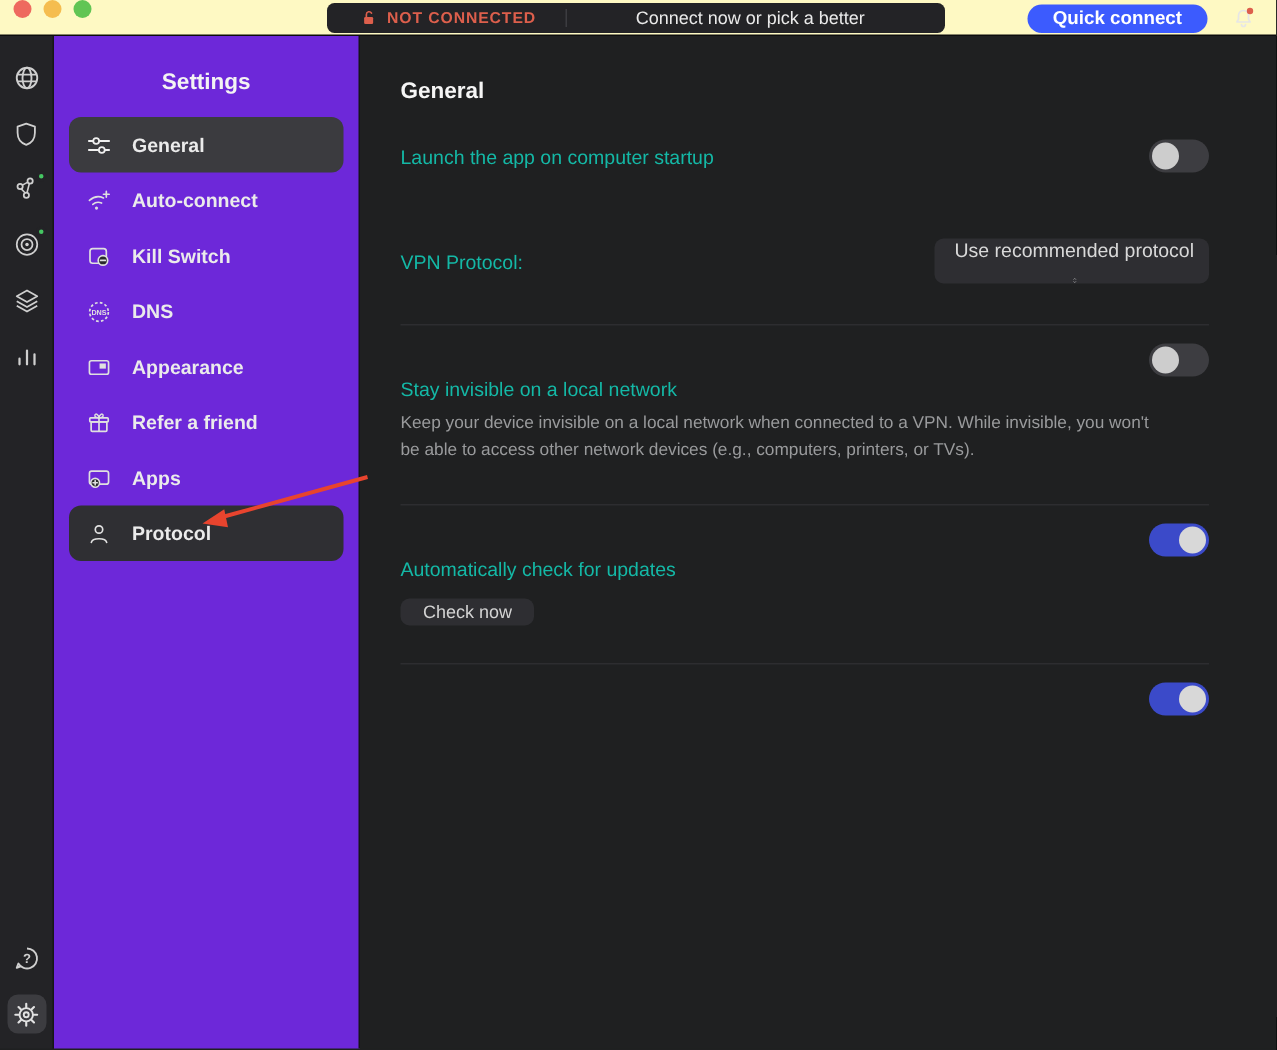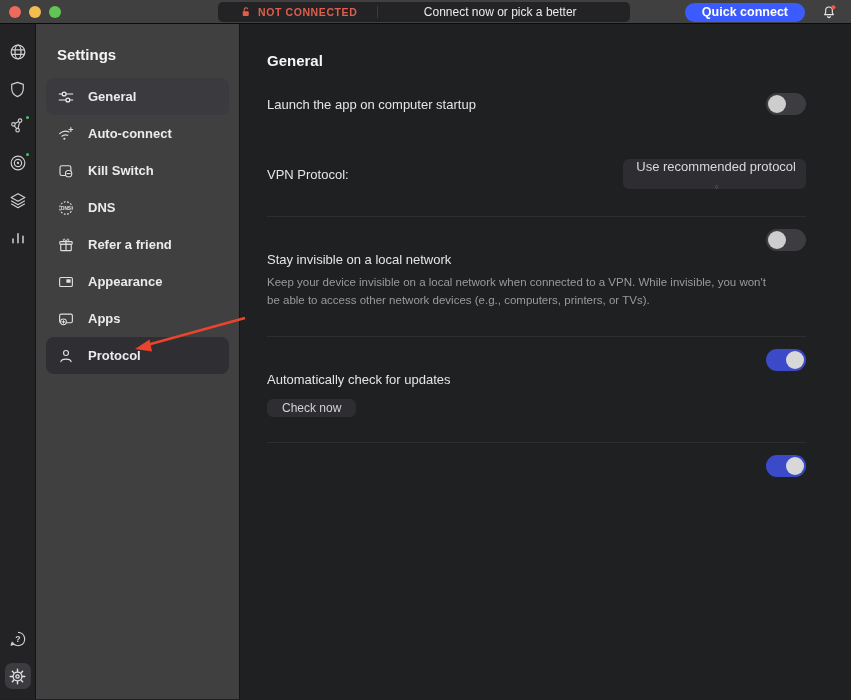--- a/index.html
+++ b/index.html
@@ -6,22 +6,22 @@
   html,body { background:#000; }
   .window {
     width:851px; height:700px; position:relative; overflow:hidden;
     background:#1f2021;
     font-family:"Liberation Sans","DejaVu Sans",sans-serif;
     -webkit-font-smoothing:antialiased;
   }
 
   
   .titlebar {
-    height:24px; background:#404040; border-bottom:1px solid #0c0c0d;
-    display:flex; align-items:center; position:relative;
+    height:24px; background:#fef9c3; border-bottom:1px solid #0c0c0d;
+    display:flex; align-items:flex-start; position:relative;
   }
   .traffic { display:flex; gap:8px; padding-left:9px; }
   .traffic span { width:12px; height:12px; border-radius:50%; display:block; }
   .tl-red{background:#ee6a5f;} .tl-yellow{background:#f5bd4f;} .tl-green{background:#61c554;}
   .status-pill {
     position:absolute; left:218px; top:2px; width:412px; height:20px;
     background:#232326; border-radius:5px; display:flex; align-items:center;
   }
   .status-left { display:flex; align-items:center; gap:6px; padding:0 20px 0 22px; }
   .status-label { color:#dd5f4c; font-size:10.5px; font-weight:700; letter-spacing:.6px; white-space:nowrap; }
@@ -45,40 +45,41 @@
   }
   .rail-btn { width:26px; height:26px; margin-bottom:11px; display:flex;
     align-items:center; justify-content:center; position:relative; cursor:pointer; color:#cfcfcf; }
   .rail-btn svg { display:block; }
   .rail-spacer { flex:1; }
   .rail-btn.gear-active { background:#3c3c40; border-radius:7px; margin-bottom:10px; }
   .badge-dot { position:absolute; top:1px; right:0; width:7px; height:7px;
     border-radius:50%; background:#45c662; border:2px solid #232326; }
 
   .sidebar {
-    width:204px; background:#404040; border-right:1px solid #151517;
+    width:204px; background:#6d28d9; border-right:1px solid #151517;
     padding:14px 10px 0 10px;
+    text-align:center;
   }
   .sidebar-title { color:#f3f3f3; font-size:15px; font-weight:700; padding:8px 11px 15px; }
   .nav-item {
     height:37px; display:flex; align-items:center; gap:13px; padding:0 11px;
     border-radius:8px; color:#ebebeb; font-size:13px; font-weight:600; cursor:pointer;
   }
   .nav-item .nav-icon { width:18px; height:18px; display:flex; align-items:center;
     justify-content:center; color:#e0e0e0; }
   .nav-item.selected { background:#3b3b3f; }
   .nav-item.highlighted { background:#2f2f33; }
 
   .main { flex:1; padding:28px 45px 0 27px; background:#1f2021; }
   .main-heading { color:#f5f5f5; font-size:15px; font-weight:700; }
 
   .row { display:flex; justify-content:space-between; }
   .row.center { align-items:center; }
   .row.top { align-items:flex-start; }
-  .row-label { color:#e5e5e5; font-size:13px; font-weight:400; }
+  .row-label { color:#14b8a6; font-size:13px; font-weight:400; }
   .row-desc { color:#999a9c; font-size:11.5px; line-height:1.55; max-width:508px; margin-top:7px; }
   .text-col .row-label.offset { display:block; margin-top:23px; }
 
   .divider { border-top:1px solid #2d2d30; margin:0; }
 
   
   .toggle { width:40px; height:22px; border-radius:11px; background:#3d3d41;
     position:relative; flex:none; cursor:pointer; }
   .toggle .knob { position:absolute; top:2px; left:2px; width:18px; height:18px;
     border-radius:50%; background:#cdcdcd; transition:left .1s; }
@@ -239,37 +240,37 @@
             <circle cx="12" cy="12" r="8.3" fill="none" stroke="#e0e0e0" stroke-width="1.5" stroke-dasharray="2.4 2"></circle>
             <text x="12" y="14.6" font-size="6.4" font-weight="700" fill="#e0e0e0" text-anchor="middle" font-family="'Liberation Sans',sans-serif">DNS</text>
           </svg>
         </span>
         <span>DNS</span>
       </div>
 
       <div class="nav-item">
         <span class="nav-icon">
           <svg width="18" height="18" viewBox="0 0 24 24">
+            <rect x="3.5" y="6" width="17" height="12" rx="1.8" fill="none" stroke="#e0e0e0" stroke-width="1.5"></rect>
+            <rect x="12.5" y="8.4" width="5.6" height="4.6" fill="#e0e0e0"></rect>
+          </svg>
+        </span>
+        <span>Appearance</span>
+      </div>
+
+      <div class="nav-item">
+        <span class="nav-icon">
+          <svg width="18" height="18" viewBox="0 0 24 24">
             <rect x="5" y="11" width="14" height="8.5" rx="1" fill="none" stroke="#e0e0e0" stroke-width="1.5"></rect>
             <rect x="3.8" y="7.5" width="16.4" height="3.5" rx="0.8" fill="none" stroke="#e0e0e0" stroke-width="1.5"></rect>
             <path d="M12 7.5v12" stroke="#e0e0e0" stroke-width="1.5"></path>
             <path d="M12 7.3C10 7.3 7.8 6.5 8.4 4.8 9 3.2 11.4 4.4 12 7.3zM12 7.3c2 0 4.2-.8 3.6-2.5-.6-1.6-3-.4-3.6 2.5z" fill="none" stroke="#e0e0e0" stroke-width="1.3"></path>
           </svg>
         </span>
         <span>Refer a friend</span>
-      </div>
-
-      <div class="nav-item">
-        <span class="nav-icon">
-          <svg width="18" height="18" viewBox="0 0 24 24">
-            <rect x="3.5" y="6" width="17" height="12" rx="1.8" fill="none" stroke="#e0e0e0" stroke-width="1.5"></rect>
-            <rect x="12.5" y="8.4" width="5.6" height="4.6" fill="#e0e0e0"></rect>
-          </svg>
-        </span>
-        <span>Appearance</span>
       </div>
 
       <div class="nav-item">
         <span class="nav-icon">
           <svg width="18" height="18" viewBox="0 0 24 24">
             <rect x="3.5" y="5.5" width="17" height="11.5" rx="2" fill="none" stroke="#e0e0e0" stroke-width="1.5"></rect>
             <circle cx="8.6" cy="15.8" r="3.9" fill="#29292c" stroke="#e0e0e0" stroke-width="1.4"></circle>
             <path d="M8.6 13.9v3.8M6.7 15.8h3.8" stroke="#e0e0e0" stroke-width="1.4" stroke-linecap="round"></path>
           </svg>
         </span>

